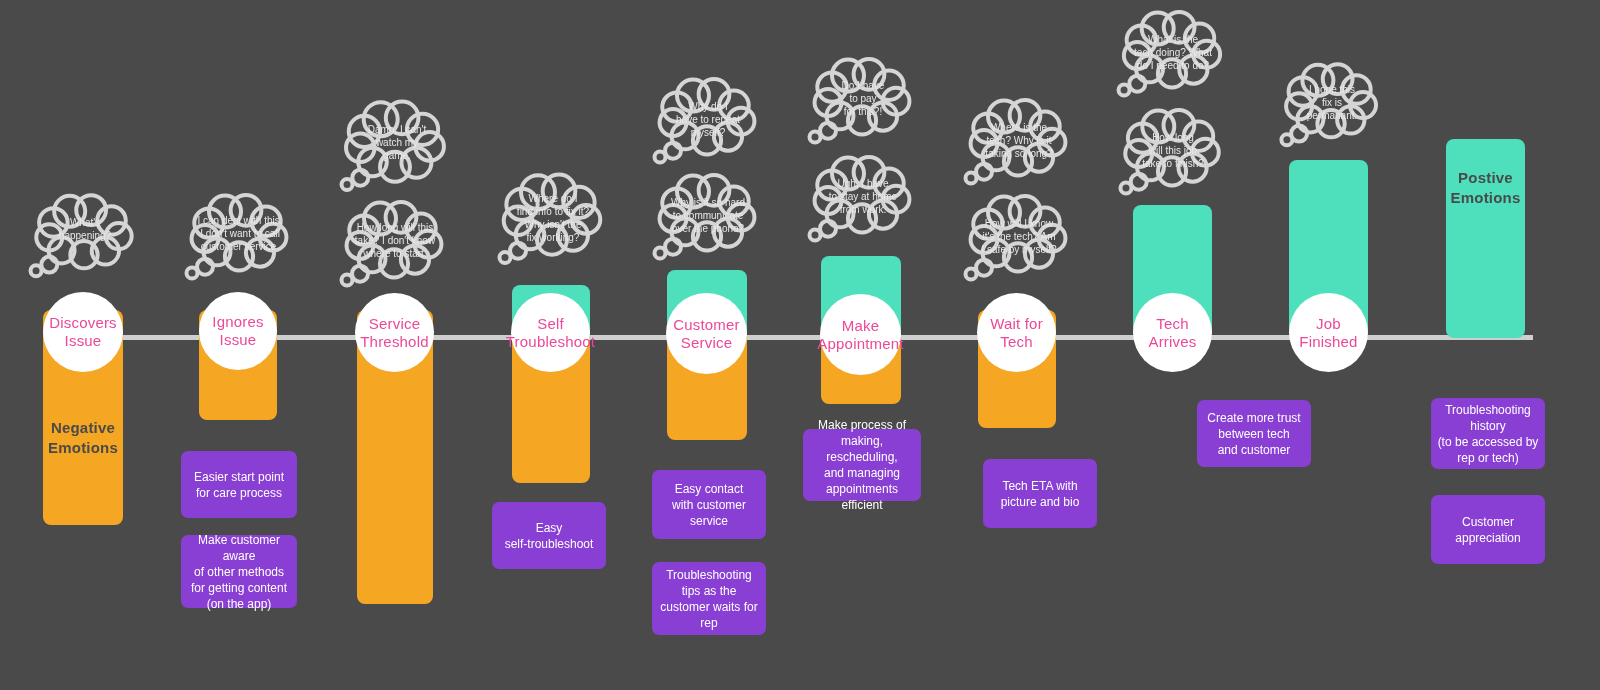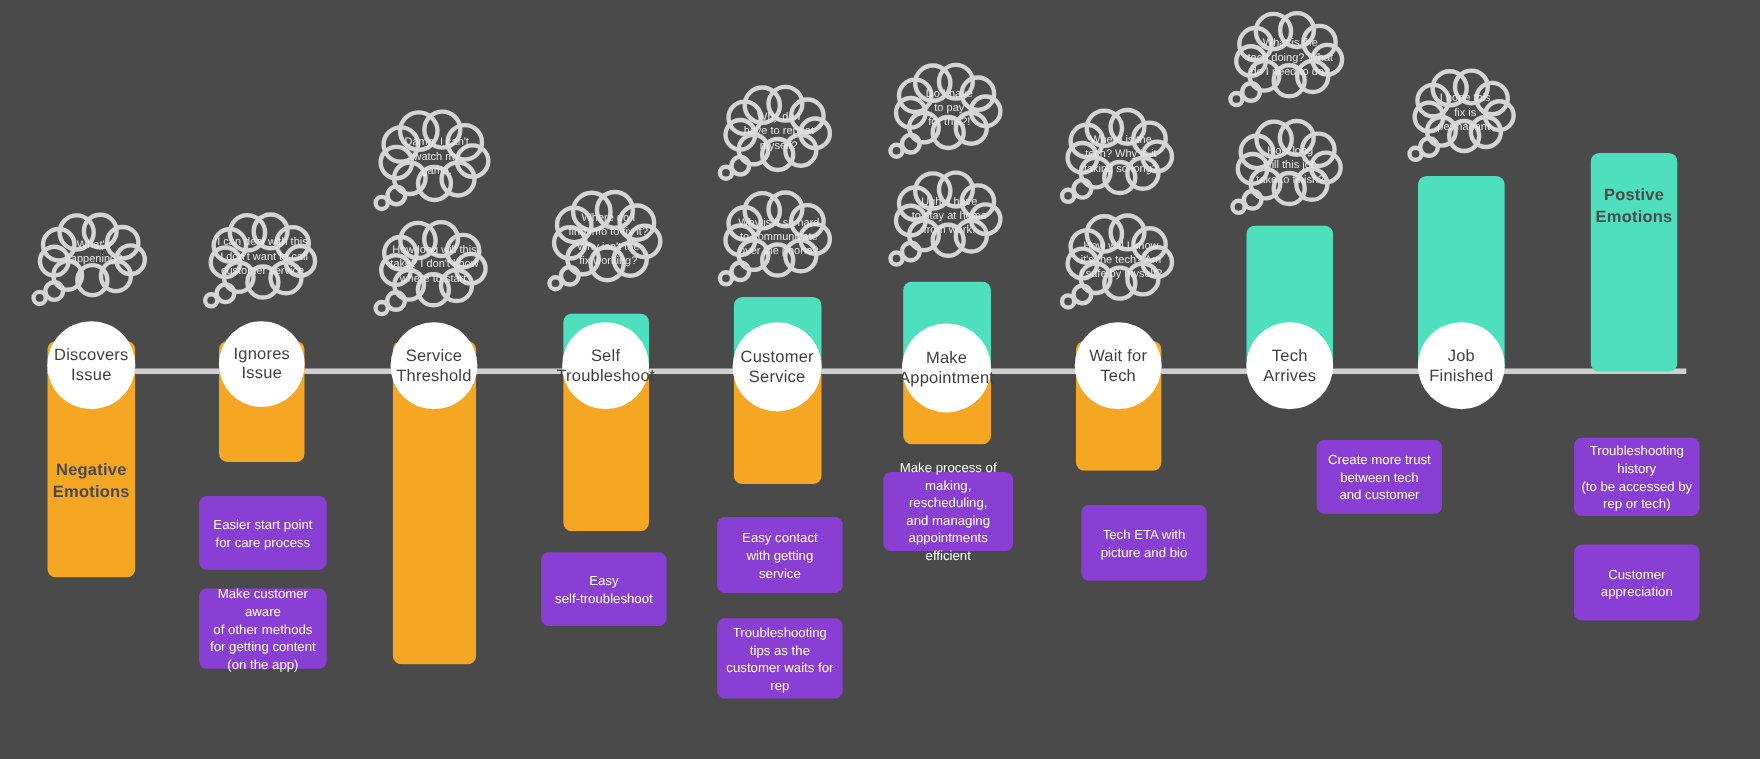--- a/index.html
+++ b/index.html
@@ -62,21 +62,21 @@
 
   
   .node {
     position: absolute;
     border-radius: 50%;
     background: #ffffff;
     display: flex;
     align-items: center;
     justify-content: center;
     text-align: center;
-    color: #404040;
+    color: #ec4899;
     font-size: 15px;
     line-height: 18px;
     letter-spacing: .2px;
     box-sizing: border-box;
     padding: 0 3px;
   }
 
   
   .cloud {
     position: absolute;
@@ -402,21 +402,21 @@
           <circle cx="19" cy="40.480000000000004" r="13.44"></circle>
           <circle cx="19" cy="68.64" r="8"></circle>
           <circle cx="6" cy="75.03999999999999" r="5.5"></circle>
         </g>
       </svg>
       <div class="cloud-text" style="left: 10px; width: 88px; top: 18px;">Why do I
 have to repeat
 myself?</div>
     </div>
     <div class="card" style="left: 652px; top: 470px; width: 114px; height: 69px;">Easy contact
-with getting
+with customer
 service</div>
     <div class="card" style="left: 652px; top: 562px; width: 114px; height: 73px;">Troubleshooting
 tips as the
 customer waits for
 rep</div>
     <div class="bar" style="left: 821px; top: 256px; width: 80px; height: 148px;">
       <div class="seg-pos" style="height: 81px;"></div>
       <div class="seg-neg" style="height: 67px;"></div>
     </div>
     <div class="node" style="left: 820px; top: 294px; width: 81px; height: 81px; white-space: pre-line;">Make

